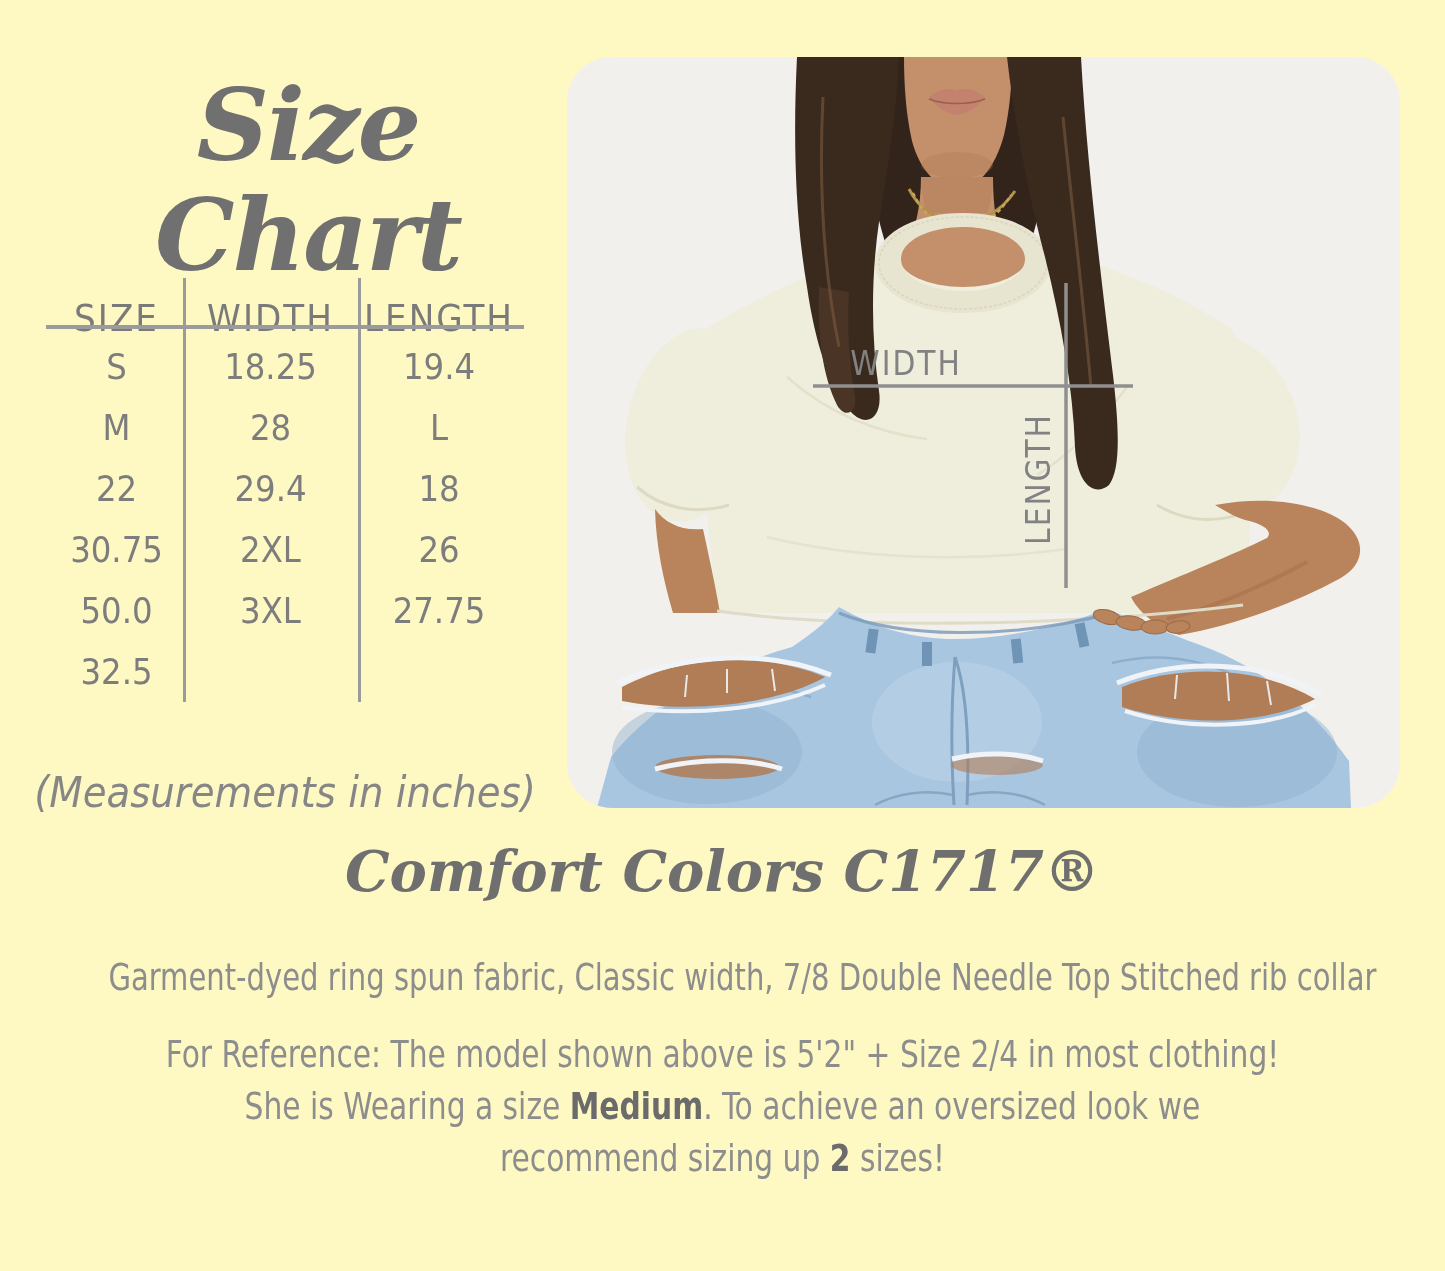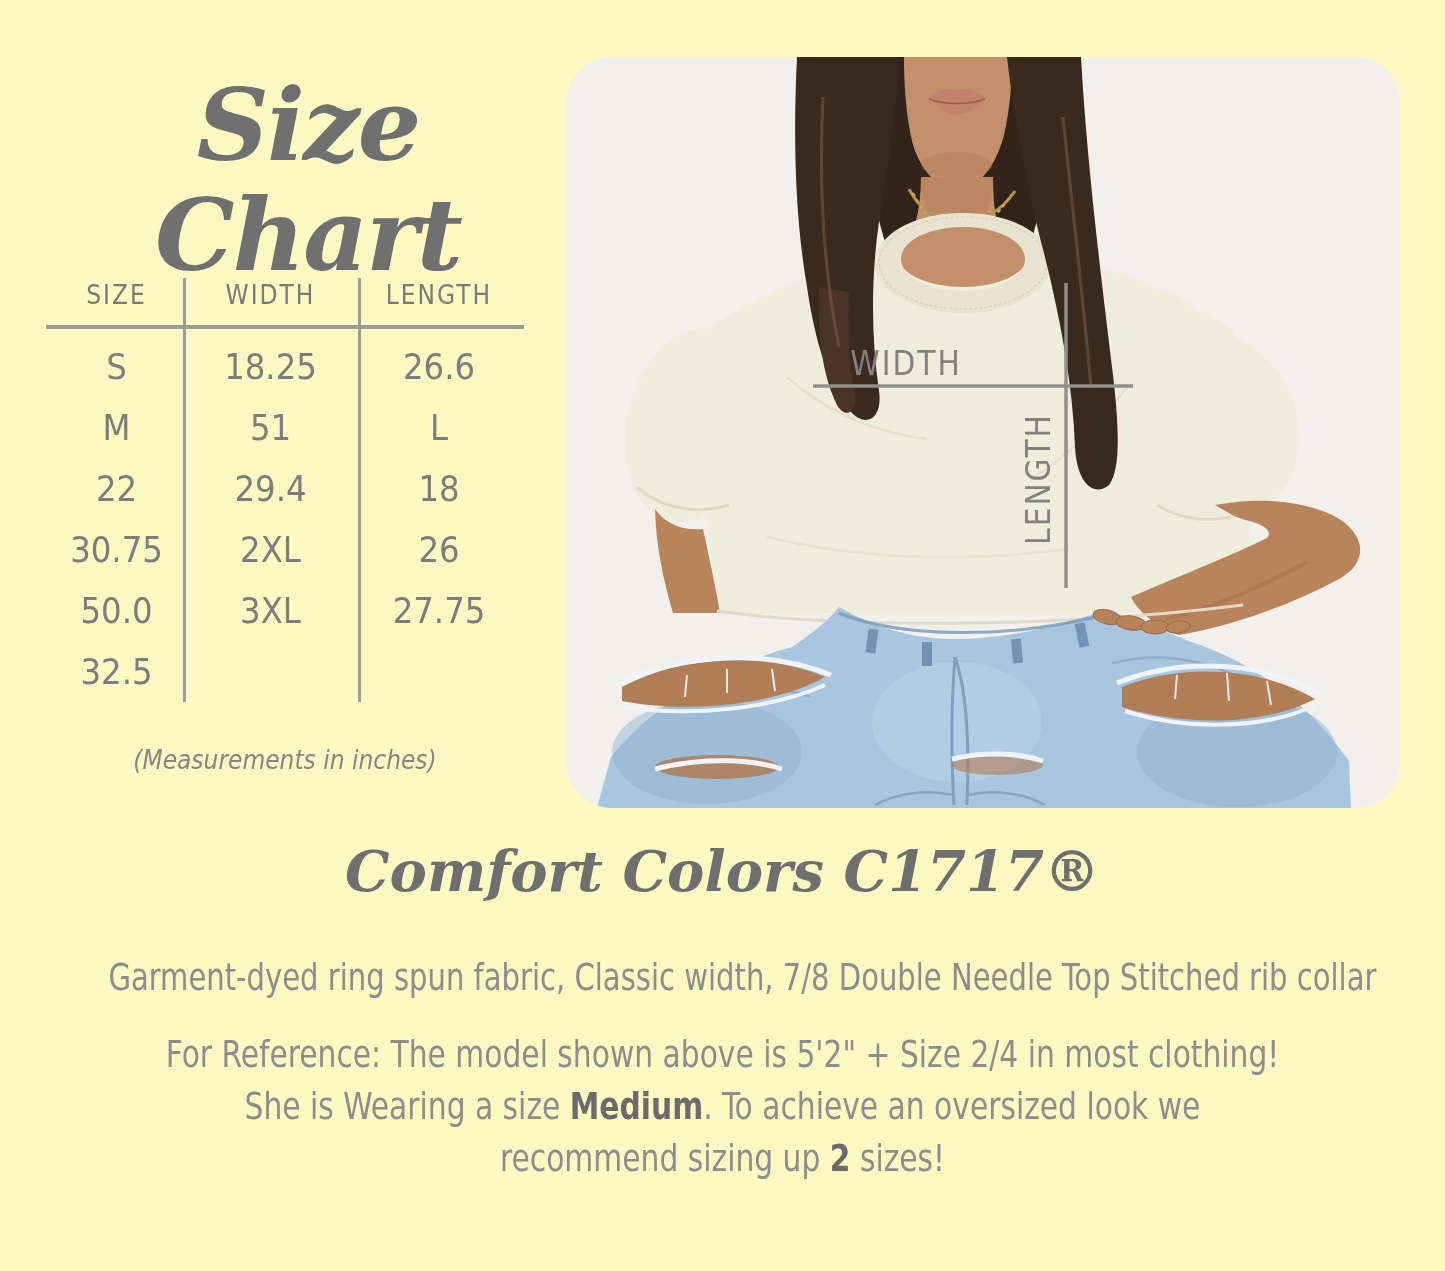--- a/index.html
+++ b/index.html
@@ -22,30 +22,30 @@
   .size-table{position:absolute;left:50px;top:278px;width:470px;height:424px;}
   .size-grid{
     display:grid;grid-template-columns:133px 175px 162px;
     grid-template-rows:58px repeat(6,61px);
   }
   .cell{
     display:flex;align-items:center;justify-content:center;
     color:#7d7d7d;font-size:36px;font-stretch:condensed;
   }
   .cell.hdr{
-    align-items:flex-start;padding-top:2px;font-size:26px;
-    letter-spacing:2px;color:#7a7a7a;
+    align-items:flex-start;padding-top:2px;font-size:38px;
+    letter-spacing:2px;color:#7a7a7a;margin-top:16px;
   }
   .vline{position:absolute;top:0;width:3px;height:424px;background:#9b9b9b;}
   .vline.v1{left:133px;}
   .vline.v2{left:308px;}
   .hrule{position:absolute;left:-4px;top:47px;width:478px;height:4px;background:#9b9b9b;}
   .measure-note{
-    position:absolute;left:20px;top:745px;width:530px;text-align:center;
-    font-size:26px;font-style:italic;color:#868686;font-stretch:condensed;
+    position:absolute;left:20px;top:767px;width:530px;text-align:center;
+    font-size:43px;font-style:italic;color:#868686;font-stretch:condensed;
   }
   
   .photo{
     position:absolute;left:567px;top:57px;width:833px;height:751px;
     border-radius:45px;overflow:hidden;background:#f1f0ed;
   }
   .photo svg{display:block;width:833px;height:751px;}
   .svg-label{
     font-family:"DejaVu Sans","Liberation Sans",sans-serif;
     font-stretch:condensed;
@@ -80,24 +80,24 @@
     <div class="vline v1"></div>
     <div class="vline v2"></div>
     <div class="hrule"></div>
     <div class="size-grid">
       <div class="cell hdr">SIZE</div>
       <div class="cell hdr">WIDTH</div>
       <div class="cell hdr">LENGTH</div>
 
       <div class="cell">S</div>
       <div class="cell">18.25</div>
-      <div class="cell">26.6</div>
+      <div class="cell">19.4</div>
 
       <div class="cell">M</div>
-      <div class="cell">51</div>
+      <div class="cell">28</div>
 
       <div class="cell">L</div>
       <div class="cell">22</div>
       <div class="cell">29.4</div>
 
       <div class="cell">18</div>
       <div class="cell">30.75</div>
 
       <div class="cell">2XL</div>
       <div class="cell">26</div>

